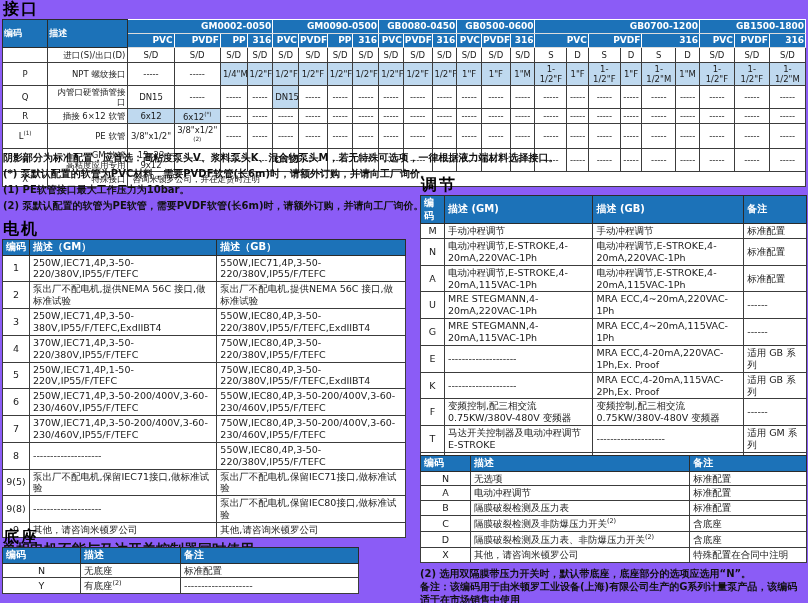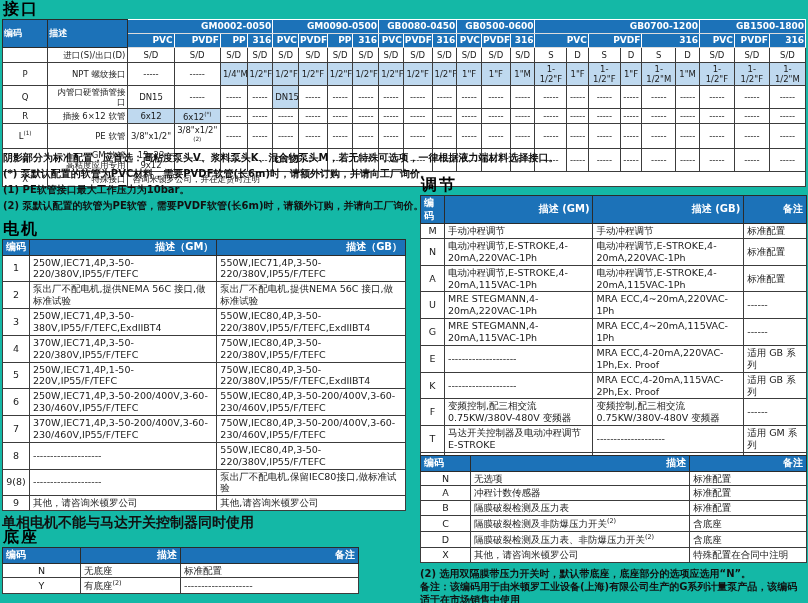--- a/index.html
+++ b/index.html
@@ -1,23 +1,23 @@
 <!DOCTYPE html>
 <html style="--hdr: #1C72B8; --shade: #BFD9EF;"><head>
 <meta charset="utf-8">
 <style>
   :root{ --hdr:#1C72B8; --shade:#BFD9EF; }
   html,body{margin:0;padding:0;background:#fff;}
   body{font-family:"DejaVu Sans","Liberation Sans",sans-serif;color:#1a1a1a;}
-  .page{position:relative;width:808px;height:603px;background:#14b8a6;overflow:hidden;}
+  .page{position:relative;width:808px;height:603px;background:#8b5cf6;overflow:hidden;}
   section{position:absolute;}
   .sec-title{font-weight:bold;font-size:16px;color:#000;letter-spacing:2px;margin:0 0 2px 1px;line-height:17px;}
   table{border-collapse:collapse;table-layout:fixed;background:#fff;}
   th,td{border:1px solid #3c3c3c;padding:1px 2px;overflow:hidden;vertical-align:middle;}
-  th{background:var(--hdr);color:#fff;font-weight:bold;text-align:right;}
+  th{background:var(--hdr);color:#fff;font-weight:bold;text-align:left;}
   th:first-child{text-align:left;}
   .hl{background:var(--shade);}
   sup{font-size:0.68em;}
 
   
   #interface-table{width:804px;font-size:8.5px;line-height:1.2;border:1px solid #222;}
   #interface-table th{font-size:9px;padding:1px 1px;border:1px solid #ffffff;border-bottom-color:#dcdcdc;}
   #interface-table th.hcode,#interface-table th.hdesc{border:1px solid #2b2b2b;}
   #interface-table th.grp,#interface-table th.sub{text-align:right;}
   #interface-table th.hdesc{text-align:left;}
@@ -425,20 +425,25 @@
             <td class="code">7</td>
             <td class="txt">370W,IEC71,4P,3-50-200/400V,3-60-230/460V,IP55/F/TEFC</td>
             <td class="txt">750W,IEC80,4P,3-50-200/400V,3-60-230/460V,IP55/F/TEFC</td>
           </tr>
           <tr>
             <td class="code">8</td>
             <td class="txt">--------------------</td>
             <td class="txt">550W,IEC80,4P,3-50-220/380V,IP55/F/TEFC</td>
           </tr>
           <tr>
+            <td class="code">9(5)</td>
+            <td class="txt">泵出厂不配电机,保留IEC71接口,做标准试验</td>
+            <td class="txt">泵出厂不配电机,保留IEC71接口,做标准试验</td>
+          </tr>
+          <tr>
             <td class="code">9(8)</td>
             <td class="txt">--------------------</td>
             <td class="txt">泵出厂不配电机,保留IEC80接口,做标准试验</td>
           </tr>
           <tr>
             <td class="code">9</td>
             <td class="txt">其他，请咨询米顿罗公司</td>
             <td class="txt">其他,请咨询米顿罗公司</td>
           </tr>
         </tbody>
@@ -491,21 +496,21 @@
           </tr>
         </thead>
         <tbody>
           <tr>
             <td class="code">N</td>
             <td class="txt">无选项</td>
             <td class="txt">标准配置</td>
           </tr>
           <tr>
             <td class="code">A</td>
-            <td class="txt">冲程计数传感器</td>
+            <td class="txt">电动冲程调节</td>
             <td class="txt">标准配置</td>
           </tr>
           <tr>
             <td class="code">B</td>
             <td class="txt">隔膜破裂检测及压力表</td>
             <td class="txt">标准配置</td>
           </tr>
           <tr>
             <td class="code">C</td>
             <td class="txt">隔膜破裂检测及非防爆压力开关<sup>(2)</sup></td>

